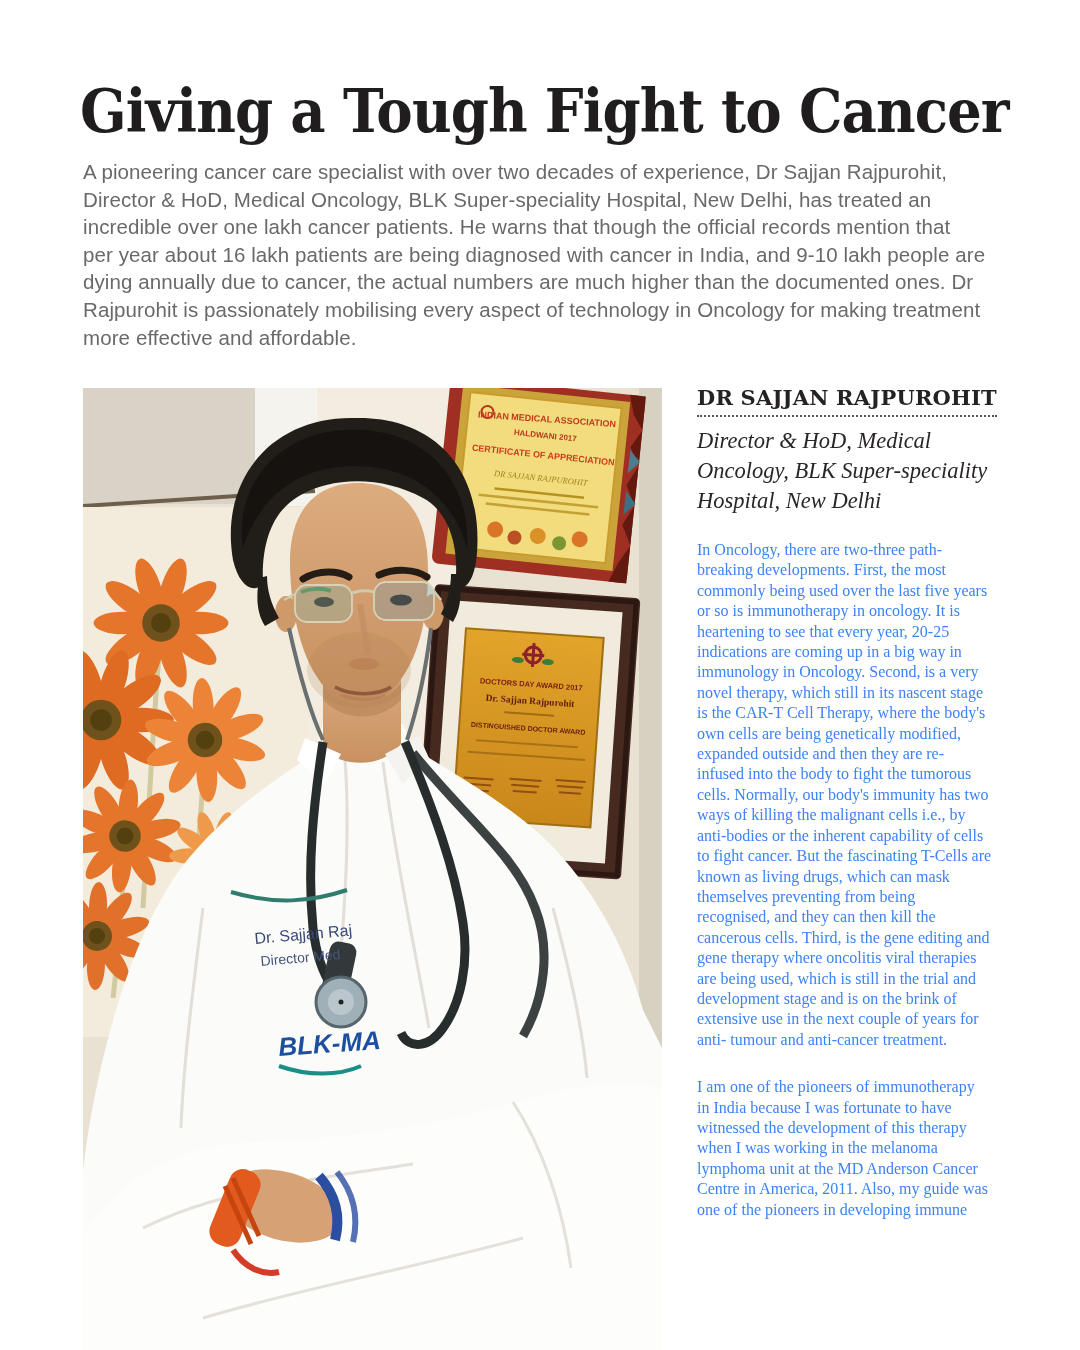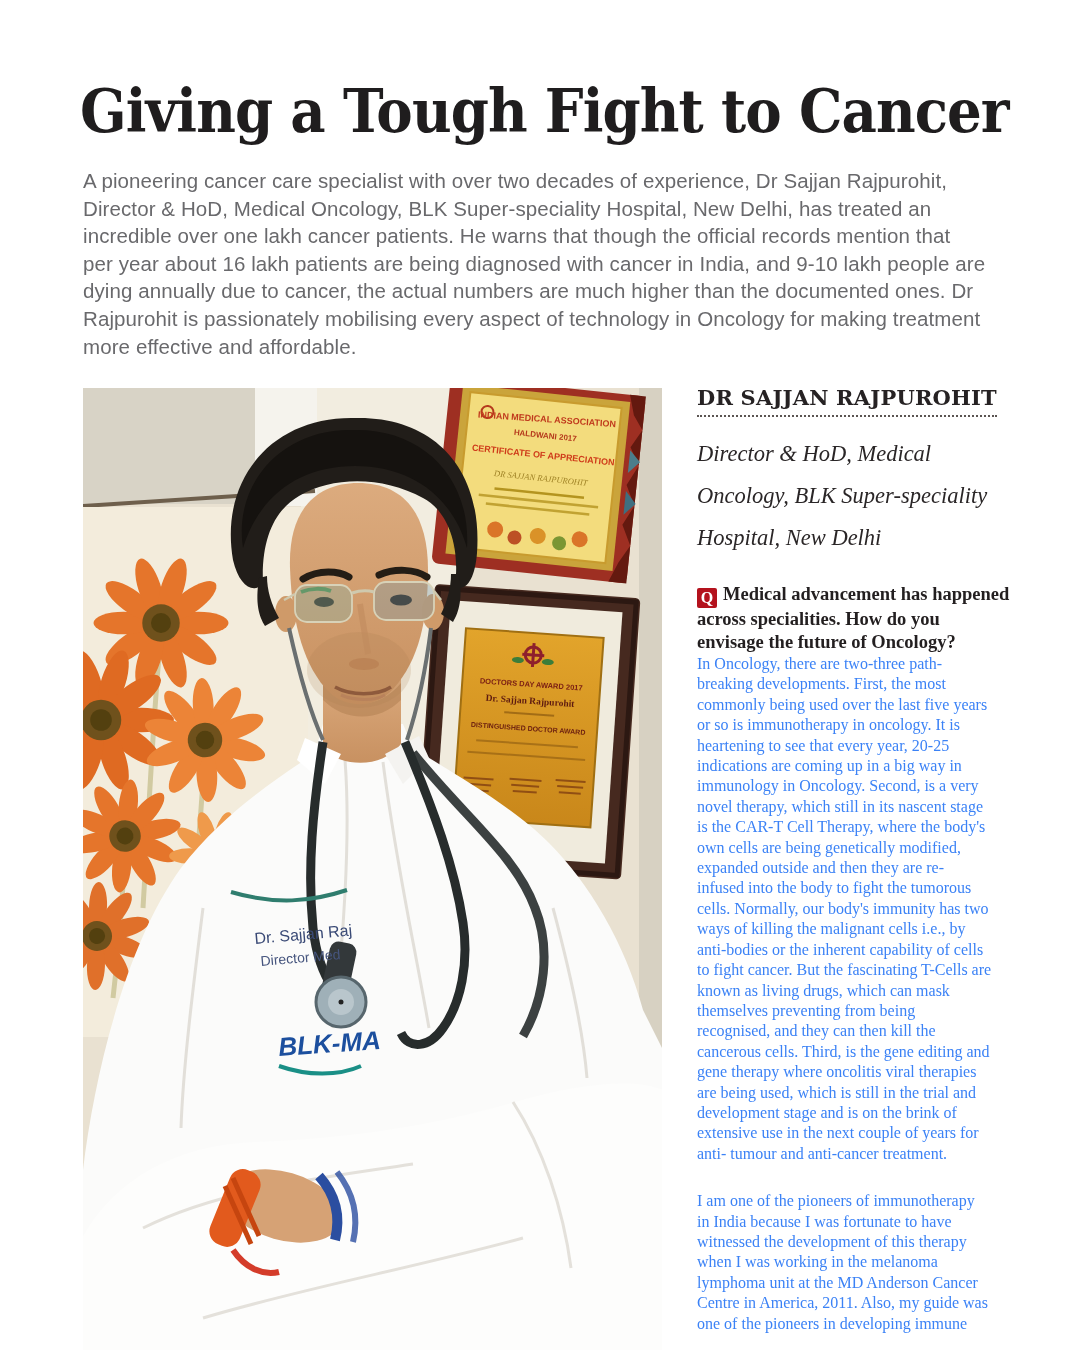--- a/index.html
+++ b/index.html
@@ -10,44 +10,44 @@
   .page{position:absolute;inset:0;}
 
   .headline{
     position:absolute;left:80px;top:76px;width:1000px;margin:0;
     font-family:"DejaVu Serif",serif;font-weight:bold;
     font-size:60px;line-height:70px;letter-spacing:-1px;color:#1f1d1e;
     transform:scaleX(0.91);transform-origin:left center;white-space:nowrap;
   }
 
   .intro{
-    position:absolute;left:83px;top:167px;width:960px;margin:0;
+    position:absolute;left:83px;top:158px;width:960px;margin:0;
     font-family:"Liberation Sans",sans-serif;font-size:20.5px;line-height:27.6px;
     color:#69696c;white-space:pre-line;letter-spacing:0.1px;
   }
 
   .photo{
     position:absolute;left:83px;top:388px;width:579px;height:962px;overflow:hidden;
     background:#e9e2d3;
   }
   .photo svg{display:block;width:100%;height:100%;}
 
   .rightcol{
     position:absolute;left:697px;top:386px;width:340px;
   }
   .profile-name{
     display:inline-block;margin:0 0 9px 0;
     font-family:"DejaVu Serif",serif;font-weight:bold;
     font-size:21px;line-height:24px;color:#262223;letter-spacing:0.2px;
     border-bottom:2px dotted #5b5552;padding-bottom:5px;white-space:nowrap;
   }
   .profile-title{
-    margin:7px 0 24px 0;
+    margin:0 0 24px 0;
     font-family:"Liberation Serif",serif;font-style:italic;
-    font-size:22.5px;line-height:42px;color:#2a2627;white-space:pre-line;
+    font-size:22.5px;line-height:30px;color:#2a2627;white-space:pre-line;
   }
   .qa-question{
     margin:0;font-family:"Liberation Serif",serif;font-weight:bold;
     font-size:18.5px;line-height:23px;color:#231f20;
   }
   .qa-question .qtext{white-space:pre-line;}
   .qbox{
     display:inline-block;width:20px;height:20px;margin-right:6px;
     background:#b4121d;color:#ffffff;text-align:center;
     font-family:"Liberation Serif",serif;font-weight:bold;font-size:16px;line-height:20px;
@@ -271,23 +271,20 @@
     </svg>
   </div>
 
   <div class="rightcol">
     <h2 class="profile-name">DR SAJJAN RAJPUROHIT</h2>
     <p class="profile-title">Director &amp; HoD, Medical
 Oncology, BLK Super-speciality
 Hospital, New Delhi</p>
 
     <div class="qa-block first">
-      <p class="qa-question"><span class="qbox">Q</span><span class="qtext">Medical advancement has happened
-across specialities. How do you
-envisage the future of Oncology?</span></p>
       <p class="qa-answer">In Oncology, there are two-three path-
 breaking developments. First, the most
 commonly being used over the last five years
 or so is immunotherapy in oncology. It is
 heartening to see that every year, 20-25
 indications are coming up in a big way in
 immunology in Oncology. Second, is a very
 novel therapy, which still in its nascent stage
 is the CAR-T Cell Therapy, where the body's
 own cells are being genetically modified,

